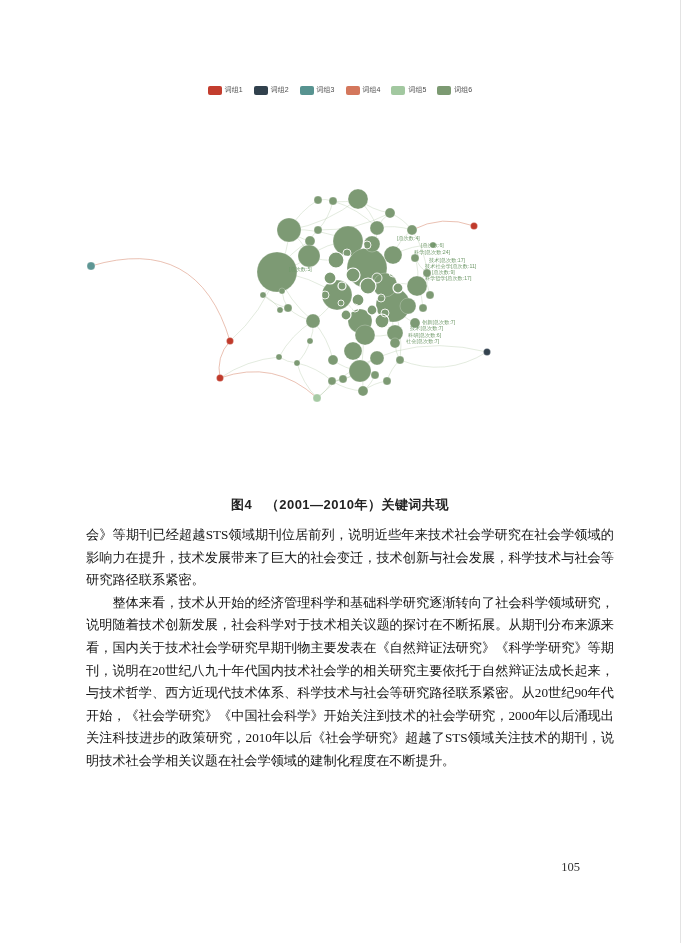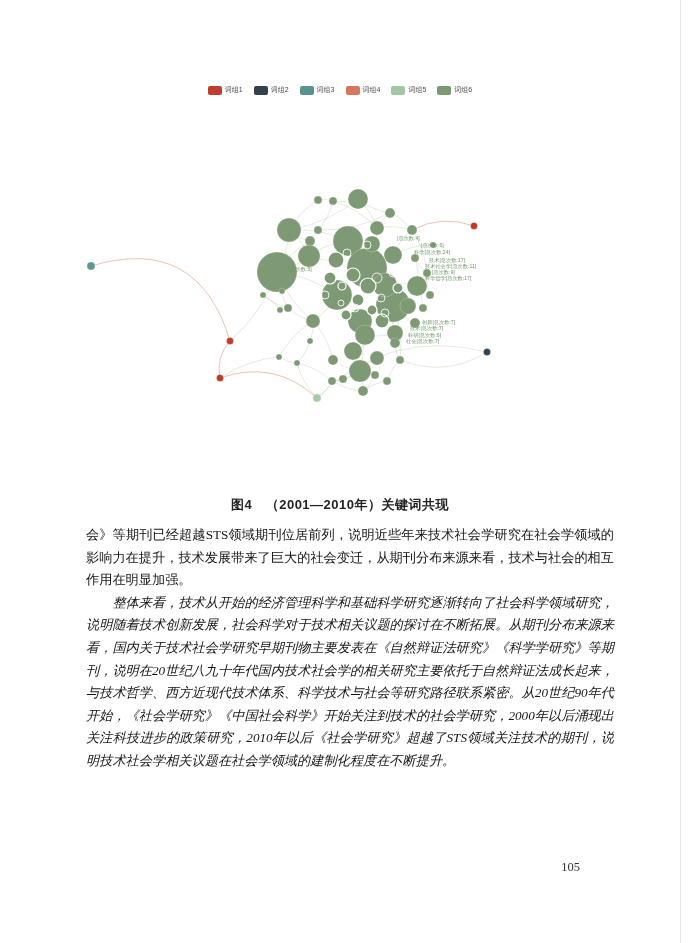--- a/index.html
+++ b/index.html
@@ -20,21 +20,21 @@
   #caption{
     position:absolute;top:496px;left:0;width:100%;text-align:center;
     font-family:"Liberation Sans","DejaVu Sans",sans-serif;
     font-weight:bold;font-size:13px;color:#222;letter-spacing:.5px;
   }
   #article{
     position:absolute;left:86px;top:524px;width:528px;
     font-size:13.2px;line-height:22.6px;color:#141414;text-align:justify;
   }
   #article p{margin:0;}
-  #article p.indent{text-indent:2em;font-style:italic;}
+  #article p.indent{text-indent:2em;}
   #page-number{
     position:absolute;top:860px;right:100px;
     font-size:12.5px;color:#333;text-align:right;
   }
 </style>
 </head>
 <body>
 
 <div class="page">
   <div id="legend">
@@ -223,17 +223,17 @@
       <text x="347" y="91" fill="#6e9868" font-size="5.2">[总次数:9]</text>
       <text x="340" y="97" fill="#6e9868" font-size="5.2">科学哲学[总次数:17]</text>
       <text x="204" y="88" fill="#6e9868" font-size="5.2">[总次数:5]</text>
       <text x="337" y="141" fill="#6e9868" font-size="5.2">创新[总次数:7]</text>
       <text x="325" y="147" fill="#6e9868" font-size="5.2">技术[总次数:7]</text>
       <text x="323" y="154" fill="#6e9868" font-size="5.2">科研[总次数:6]</text>
       <text x="321" y="160" fill="#6e9868" font-size="5.2">社会[总次数:7]</text>
     </svg>
   <div id="caption">图4　（2001—2010年）关键词共现</div>
   <div id="article">
-      <p>会》等期刊已经超越STS领域期刊位居前列，说明近些年来技术社会学研究在社会学领域的影响力在提升，技术发展带来了巨大的社会变迁，从期刊分布来源来看，技术与社会的相互作用在明显加强。</p>
+      <p>会》等期刊已经超越STS领域期刊位居前列，说明近些年来技术社会学研究在社会学领域的影响力在提升，技术发展带来了巨大的社会变迁，技术创新与社会发展，科学技术与社会等研究路径联系紧密。</p>
       <p class="indent">整体来看，技术从开始的经济管理科学和基础科学研究逐渐转向了社会科学领域研究，说明随着技术创新发展，社会科学对于技术相关议题的探讨在不断拓展。从期刊分布来源来看，国内关于技术社会学研究早期刊物主要发表在《自然辩证法研究》《科学学研究》等期刊，说明在20世纪八九十年代国内技术社会学的相关研究主要依托于自然辩证法成长起来，与技术哲学、西方近现代技术体系、科学技术与社会等研究路径联系紧密。从20世纪90年代开始，《社会学研究》《中国社会科学》开始关注到技术的社会学研究，2000年以后涌现出关注科技进步的政策研究，2010年以后《社会学研究》超越了STS领域关注技术的期刊，说明技术社会学相关议题在社会学领域的建制化程度在不断提升。</p>
     </div>
   <div id="page-number">105</div>
 </div>
 
 </body></html>

